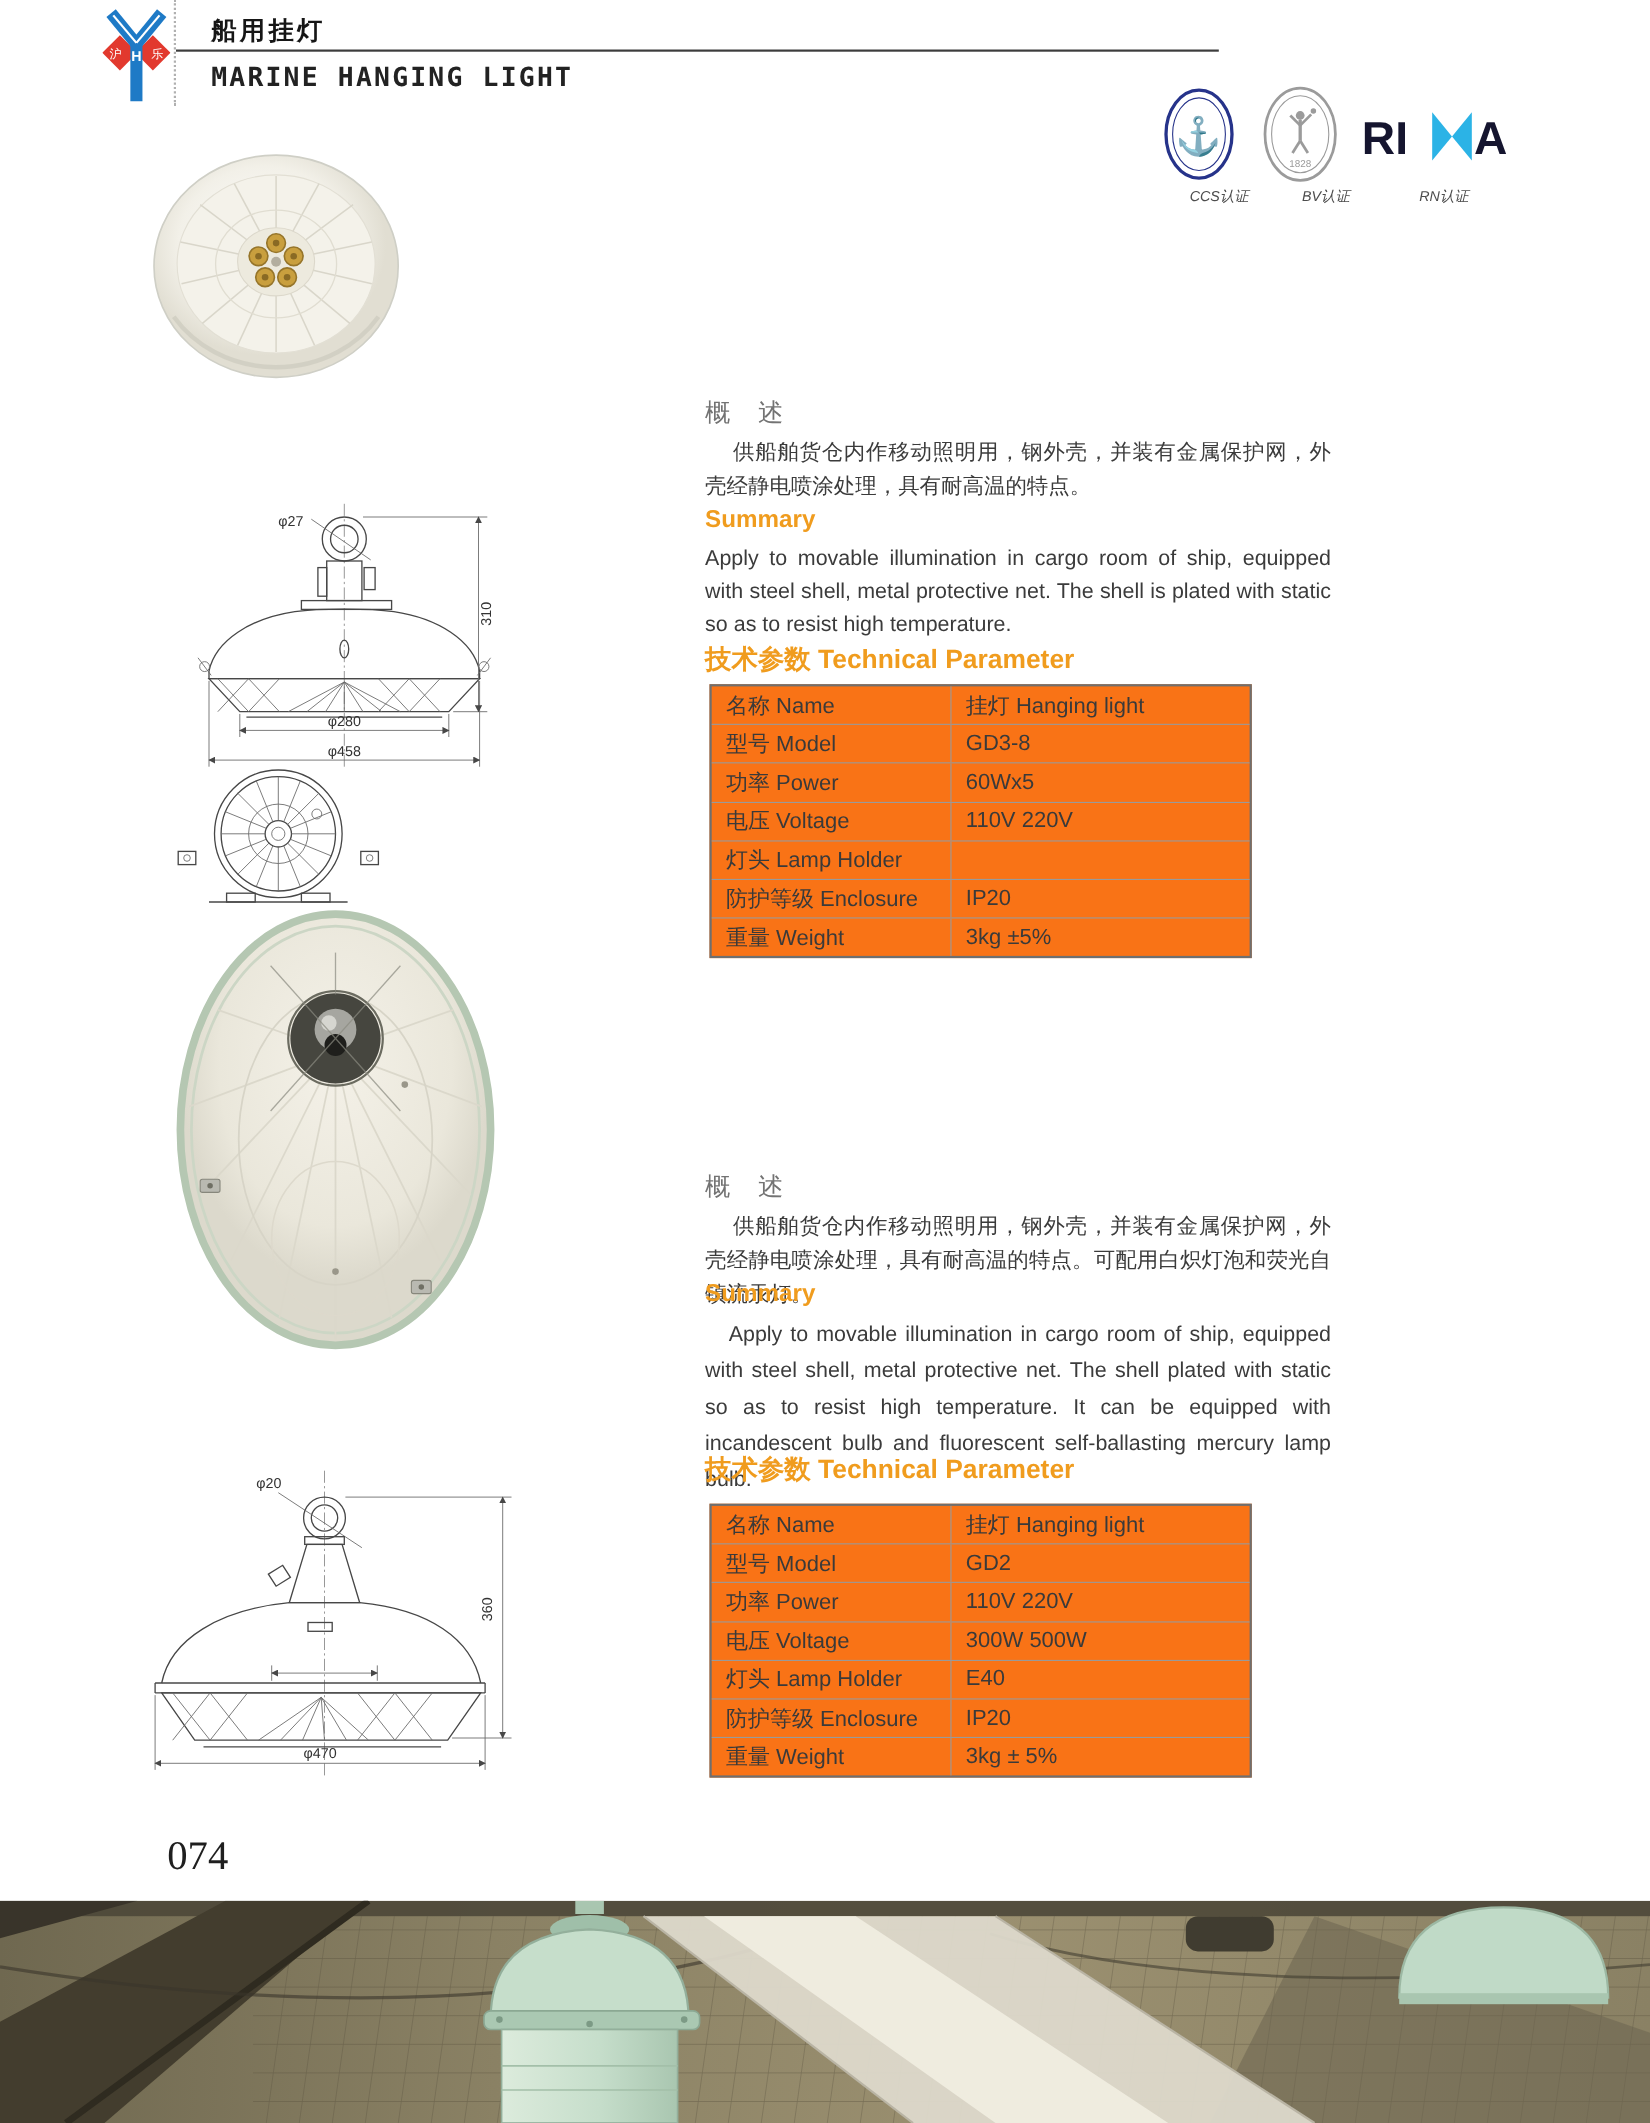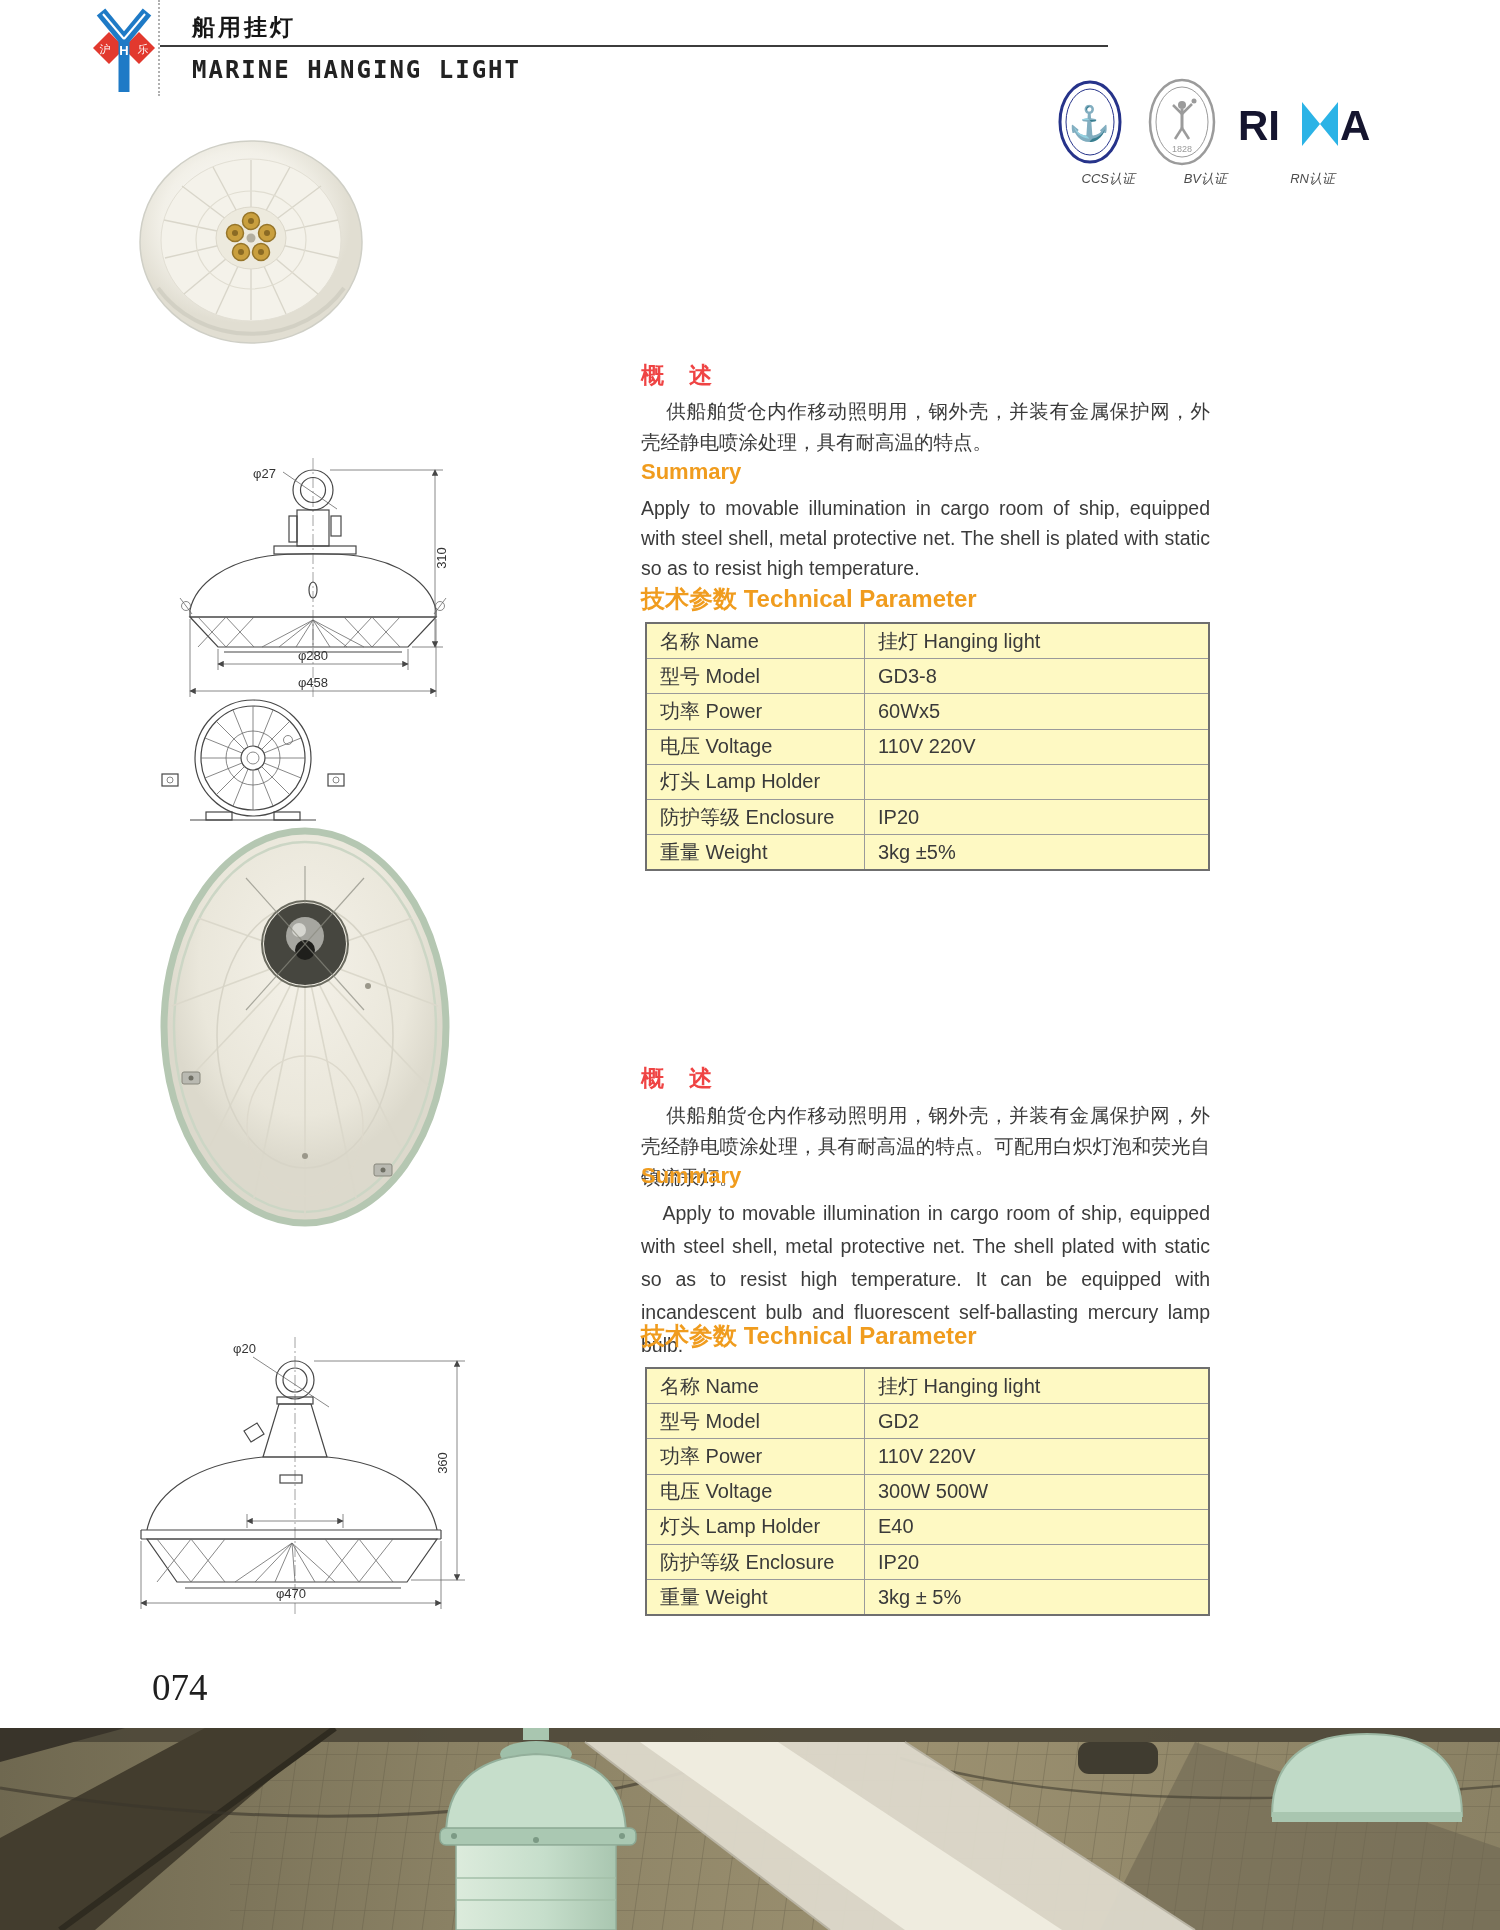--- a/index.html
+++ b/index.html
@@ -8,29 +8,29 @@
   .abs{position:absolute;}
   
   #hdr-sep{left:158px;top:0;height:96px;width:0;border-left:2px dotted #b0b0b0;}
   #title-zh{left:192px;top:12px;font-size:23px;font-weight:bold;color:#161616;letter-spacing:3px;}
   #hdr-line{left:160px;top:45px;width:948px;border-top:2px solid #3c3c3c;}
   #title-en{left:192px;top:56px;font-size:24px;font-family:"DejaVu Sans Mono",monospace;
             color:#222;letter-spacing:2px;font-weight:600;}
   
   .cert-label{font-size:13px;color:#4c4c4c;text-align:right;width:90px;font-style:italic;}
   
-  .hd-zh{font-size:23px;font-weight:bold;color:#ef4444;letter-spacing:1px;}
+  .hd-zh{font-size:23px;font-weight:normal;color:#737373;letter-spacing:1px;}
   .hd-en{font-size:22px;font-weight:bold;color:#F09C1E;}
   .hd-param{font-size:24px;font-weight:bold;color:#F09C1E;}
   
   .para{width:569px;font-size:19.5px;line-height:30px;color:#3b3b3b;text-align:justify;}
   .para.zh{text-indent:1.3em;line-height:31px;}
   .para.en2{line-height:33px;text-indent:1.1em;}
   
-  .ptable{width:565px;border:2px solid #6f6f6f;background:#fef9c3;box-sizing:border-box;}
+  .ptable{width:493px;border:2px solid #6f6f6f;background:#f97316;box-sizing:border-box;}
   .prow{display:flex;height:34.2px;border-top:1px solid #9a9a9a;}
   .prow:first-child{border-top:none;}
   .pcell{display:flex;align-items:center;padding-left:13px;font-size:20px;color:#3a3a3a;box-sizing:border-box;}
   .plabel{width:218px;border-right:1.5px solid #9a9a9a;}
   .pvalue{flex:1;}
   
   .dim{font-size:13px;fill:#333;font-family:"Liberation Sans",sans-serif;}
   .ln{stroke:#474747;stroke-width:1.2;fill:none;}
   .thin{stroke:#6a6a6a;stroke-width:0.8;fill:none;}
   .cl{stroke:#8a8a8a;stroke-width:0.8;fill:none;stroke-dasharray:11 3 2 3;}

